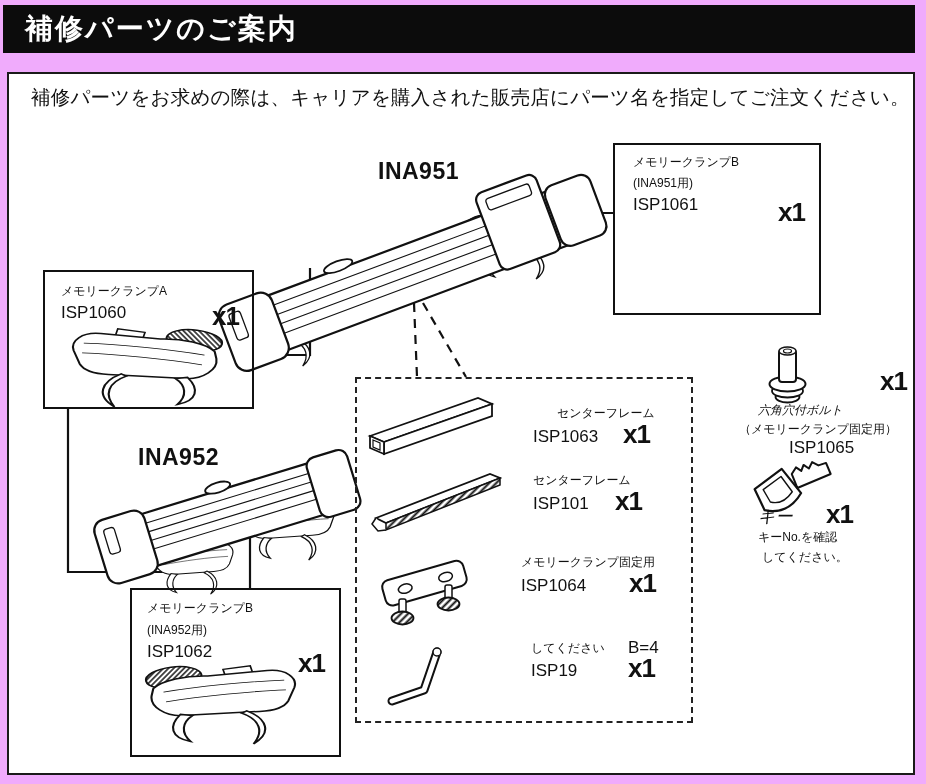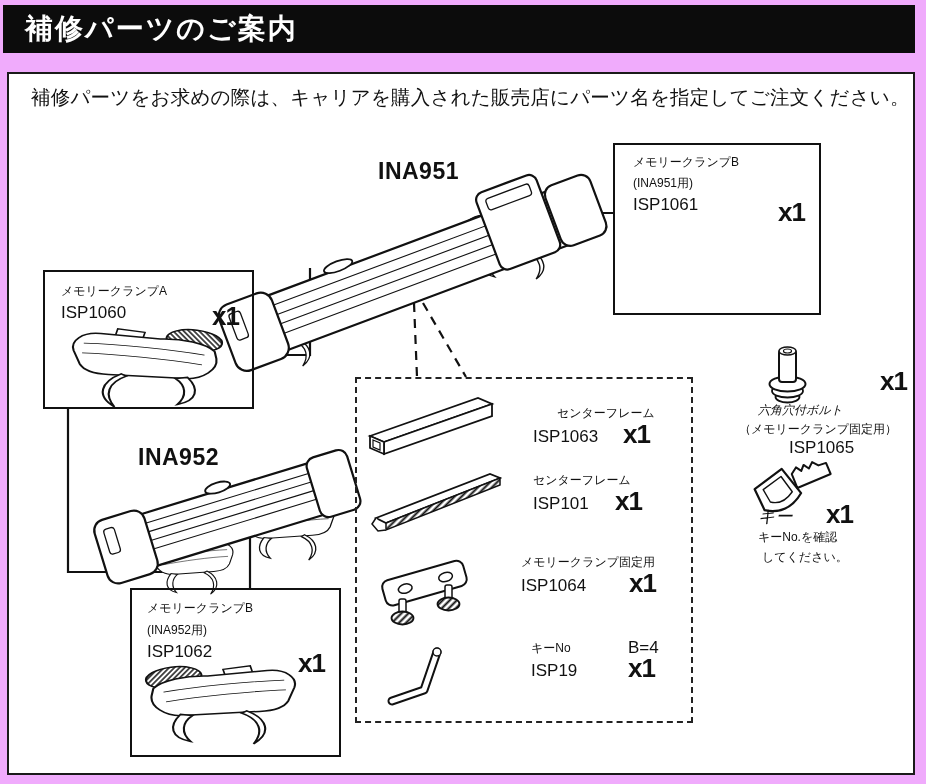--- a/index.html
+++ b/index.html
@@ -167,21 +167,21 @@
   <div class="abs qty z2" style="left:602px;top:419px;">x1</div>
 
   <div class="abs jp z2" style="left:512px;top:470px;">センターフレーム</div>
   <div class="abs code z2" style="left:512px;top:494px;">ISP101</div>
   <div class="abs qty z2" style="left:594px;top:486px;">x1</div>
 
   <div class="abs jp z2" style="left:500px;top:552px;">メモリークランプ固定用</div>
   <div class="abs code z2" style="left:500px;top:576px;">ISP1064</div>
   <div class="abs qty z2" style="left:608px;top:568px;">x1</div>
 
-  <div class="abs jp z2" style="left:510px;top:638px;">キーNo</div>
+  <div class="abs jp z2" style="left:510px;top:638px;">してください</div>
   <div class="abs code z2" style="left:607px;top:638px;">B=4</div>
   <div class="abs code z2" style="left:510px;top:661px;">ISP19</div>
   <div class="abs qty z2" style="left:607px;top:653px;">x1</div>
 
   <div class="abs qty z2" style="left:859px;top:366px;">x1</div>
   <div class="abs jp z2" style="left:737px;top:400px;font-style:italic;">六角穴付ボルト</div>
   <div class="abs jp z2" style="left:718px;top:419px;">（メモリークランプ固定用）</div>
   <div class="abs code z2" style="left:768px;top:438px;">ISP1065</div>
 
   <div class="abs jp z2" style="left:737px;top:506px;font-size:17px;font-style:italic;">キー</div>

